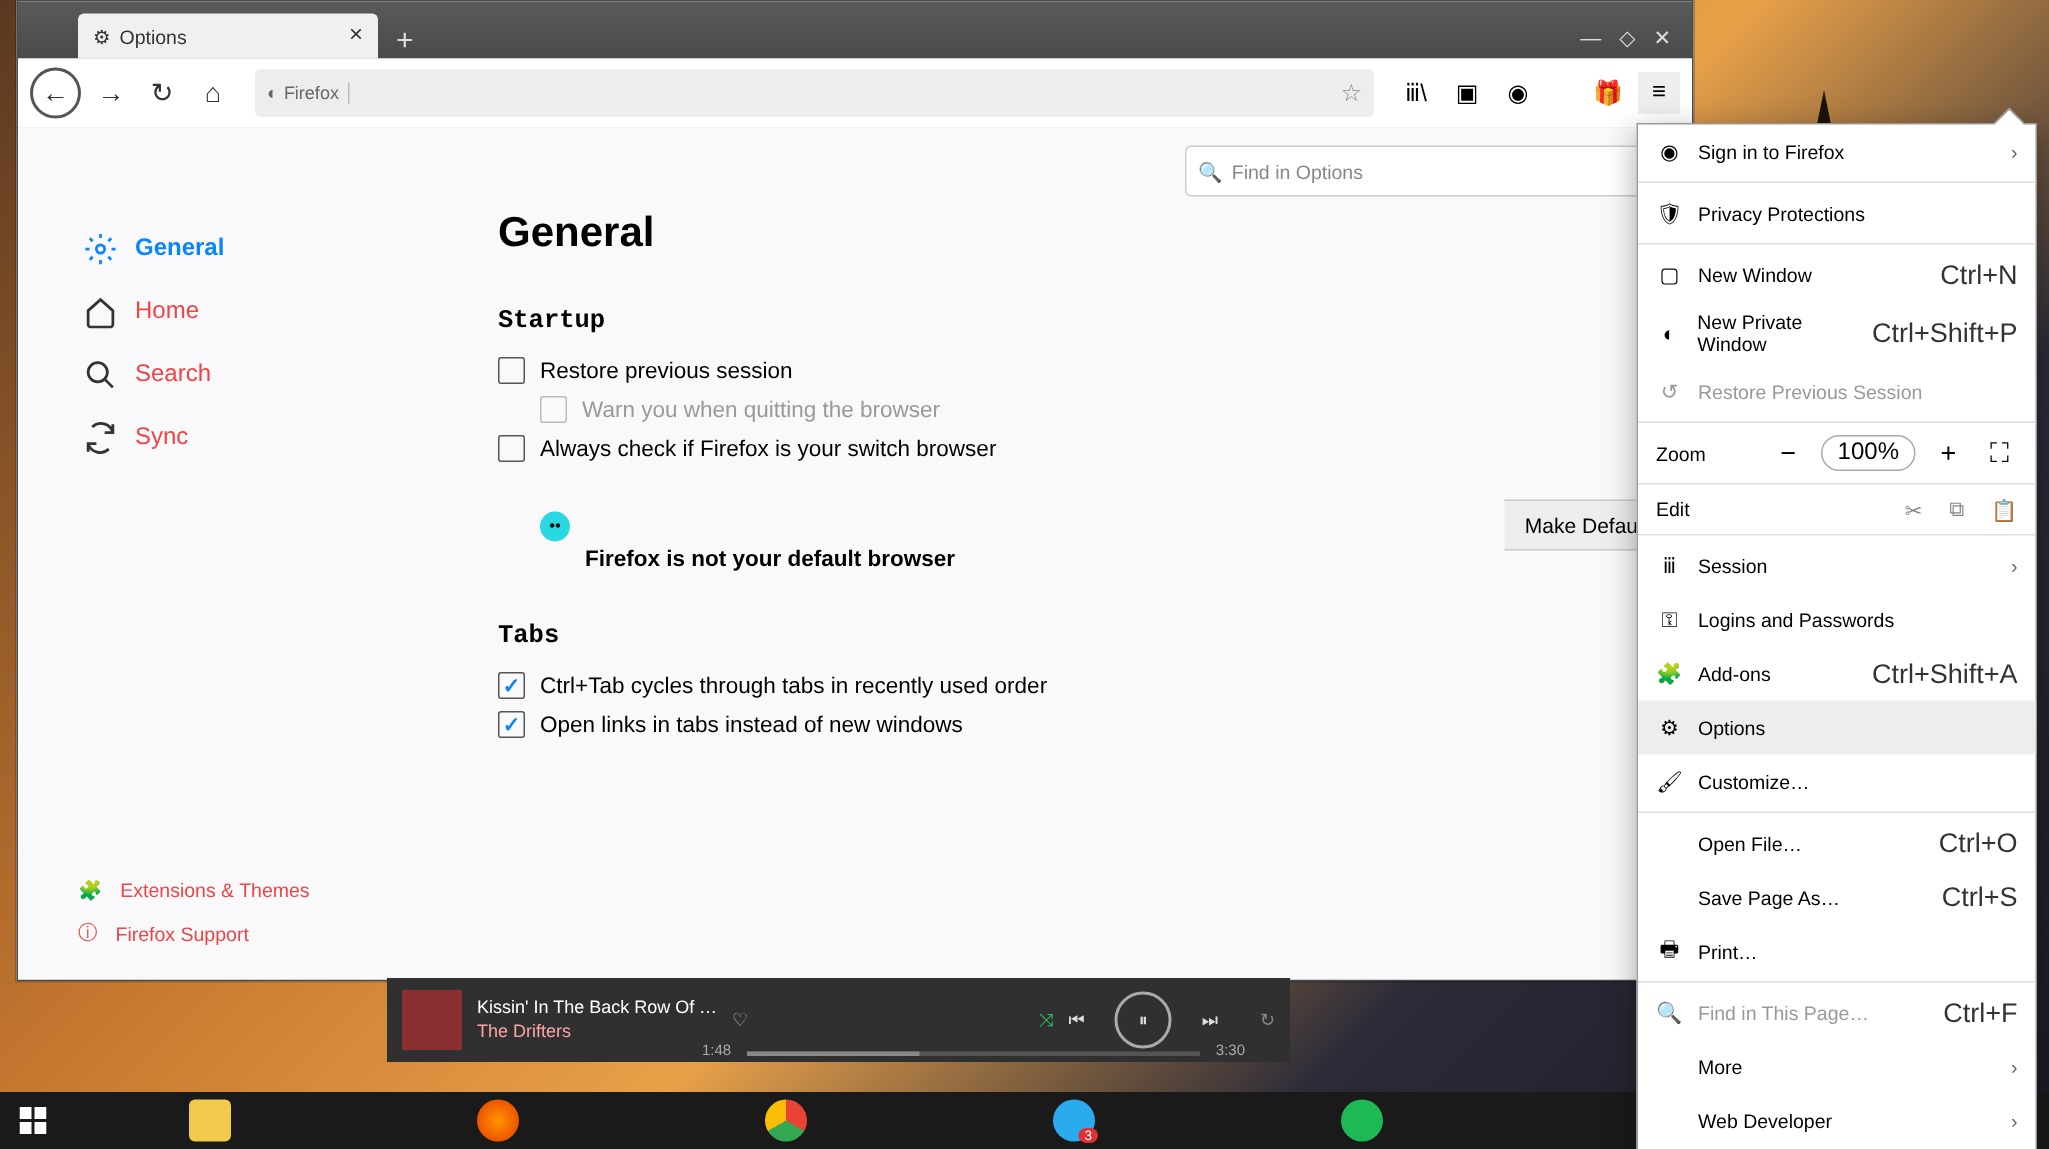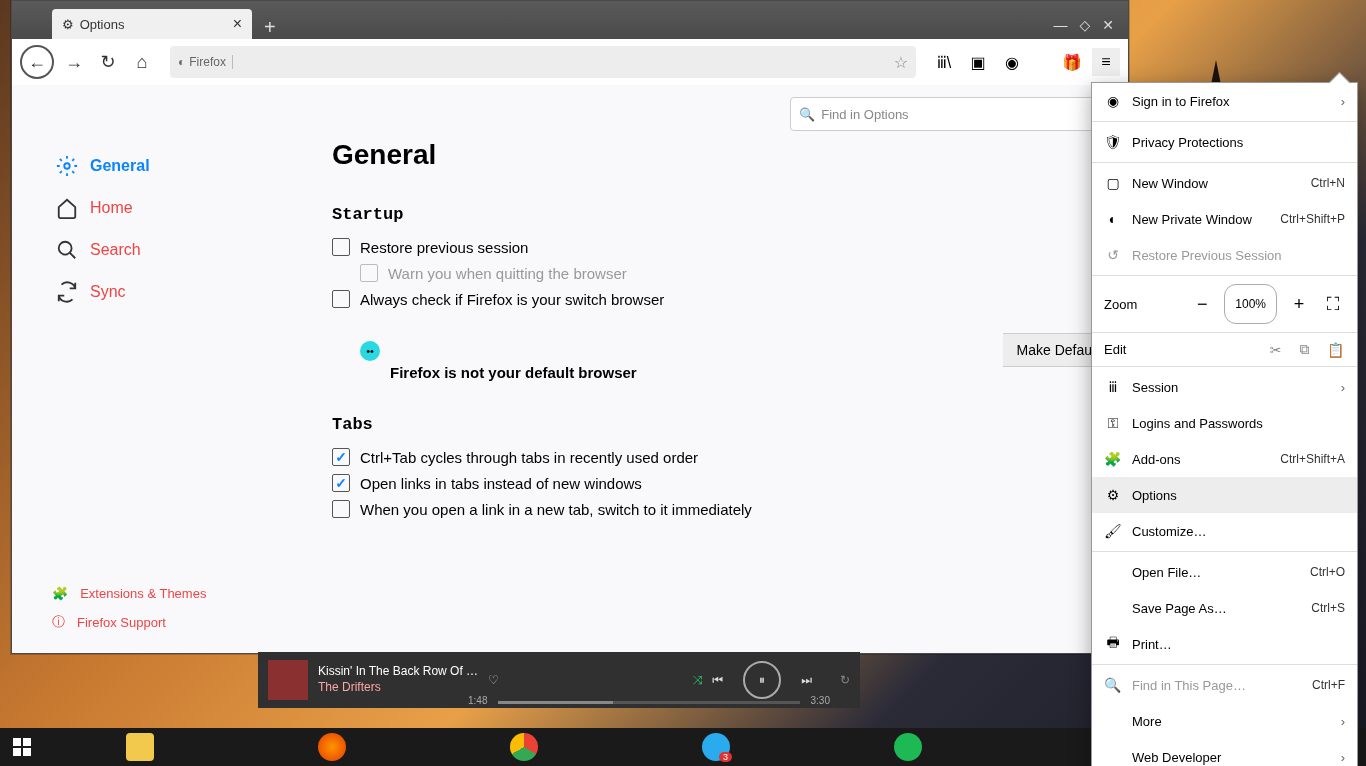--- a/index.html
+++ b/index.html
@@ -39,27 +39,27 @@
 .chk.checked::after{content:"✓";color:#0a84ff;font-weight:bold;}
 .default-row{display:flex;align-items:center;gap:10px;margin:12px 0 34px 28px;}
 .sad{width:20px;height:20px;border-radius:50%;background:#29d8e0;display:flex;align-items:center;justify-content:center;font-size:11px;}
 .default-text{font-weight:700;font-size:15px;margin-top:44px;}
 .makebtn{position:absolute;right:0;top:248px;padding:8px 14px;background:#ededed;border:1px solid #ccc;border-left:none;font-size:14px;}
 .menu{position:absolute;top:82px;right:8px;width:265px;background:#fff;border:1px solid #999;box-shadow:0 6px 20px rgba(0,0,0,.35);z-index:100;}
 .menu-arrow{position:absolute;top:-8px;right:10px;width:14px;height:14px;background:#fff;border-left:1px solid #999;border-top:1px solid #999;transform:rotate(45deg);}
 .menu-row{display:flex;align-items:center;padding:6px 12px;font-size:13px;cursor:pointer;min-height:24px;}
 .menu-row:hover,.menu-row.hover{background:#ededed;}
 .menu-row .mi{width:18px;margin-right:10px;text-align:center;font-size:14px;}
-.menu-row .shortcut{margin-left:auto;color:#333;font-size:12px;}
+.menu-row .shortcut{margin-left:auto;color:#333;font-size:18px;}
 .menu-row .chev{margin-left:auto;color:#666;}
 .menu-row.disabled{color:#999;}
 .menu-sep{height:1px;background:#ddd;margin:2px 0;}
 .menu-zoom{display:flex;align-items:center;padding:6px 12px;gap:10px;}
 .menu-zoom .zbtn{width:24px;height:24px;display:flex;align-items:center;justify-content:center;font-size:18px;cursor:pointer;}
-.menu-zoom .zpct{border:1px solid #aaa;border-radius:12px;padding:12px 10px;font-size:12px;}
+.menu-zoom .zpct{border:1px solid #aaa;border-radius:12px;padding:2px 10px;font-size:16px;}
 .menu-edit{display:flex;align-items:center;padding:6px 12px;gap:18px;}
 .menu-edit .eicon{color:#888;font-size:14px;margin-left:auto;}
 .mediabar{position:absolute;left:258px;top:652px;width:582px;height:56px;background:#303030;display:flex;align-items:center;color:#ddd;font-size:12px;padding:0 10px;gap:10px;}
 .cover{width:40px;height:40px;background:#8a3030;}
 .track{display:flex;flex-direction:column;line-height:1.3;}
 .hearticon{color:#bbb;}
 .shuffle{color:#2ac76a;margin-left:auto;}
 .mctrl{display:flex;align-items:center;gap:20px;}
 .playbtn{width:34px;height:34px;border:2px solid #aaa;border-radius:50%;display:flex;align-items:center;justify-content:center;}
 .progressbar{position:absolute;bottom:4px;left:240px;right:60px;height:3px;background:#555;}
@@ -183,24 +183,20 @@
 
         <h2>Tabs</h2>
         <div class="check-row">
             <span class="chk checked"></span>
             <span>Ctrl+Tab cycles through tabs in recently used order</span>
           </div>
         <div class="check-row">
             <span class="chk checked"></span>
             <span>Open links in tabs instead of new windows</span>
           </div>
-        <div class="check-row">
-            <span class="chk"></span>
-            <span>When you open a link in a new tab, switch to it immediately</span>
-          </div>
       </div>
     </div>
   </div>
 
   <div class="menu">
     <div class="menu-arrow"></div>
     <div class="menu-row">
         <span class="mi">◉</span>
         <span>Sign in to Firefox</span>
         <span class="chev">›</span>

